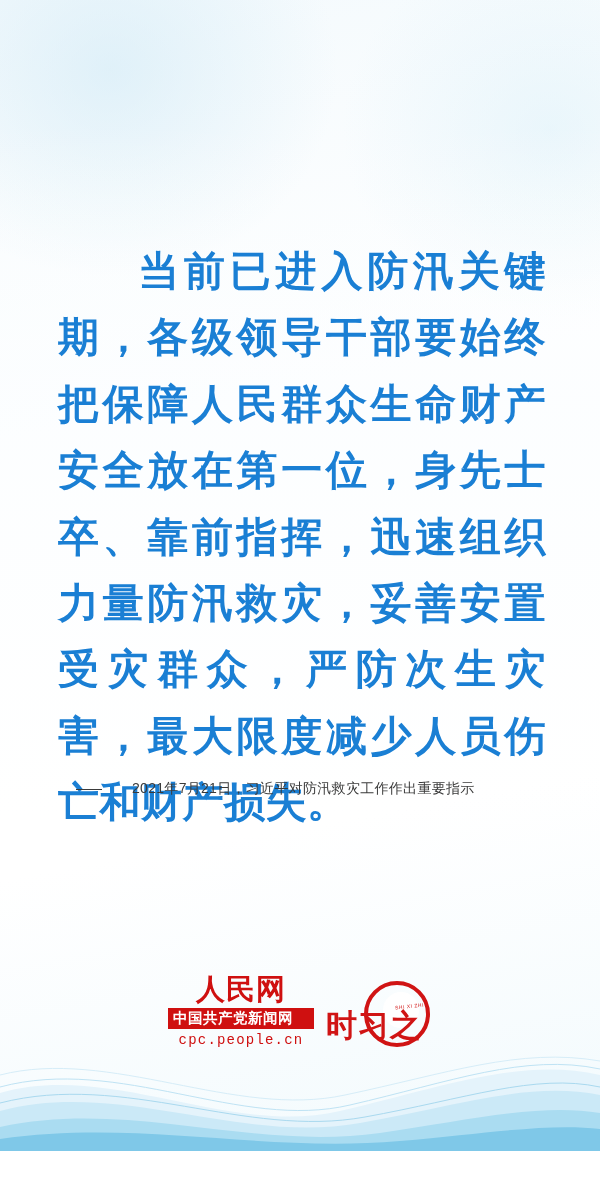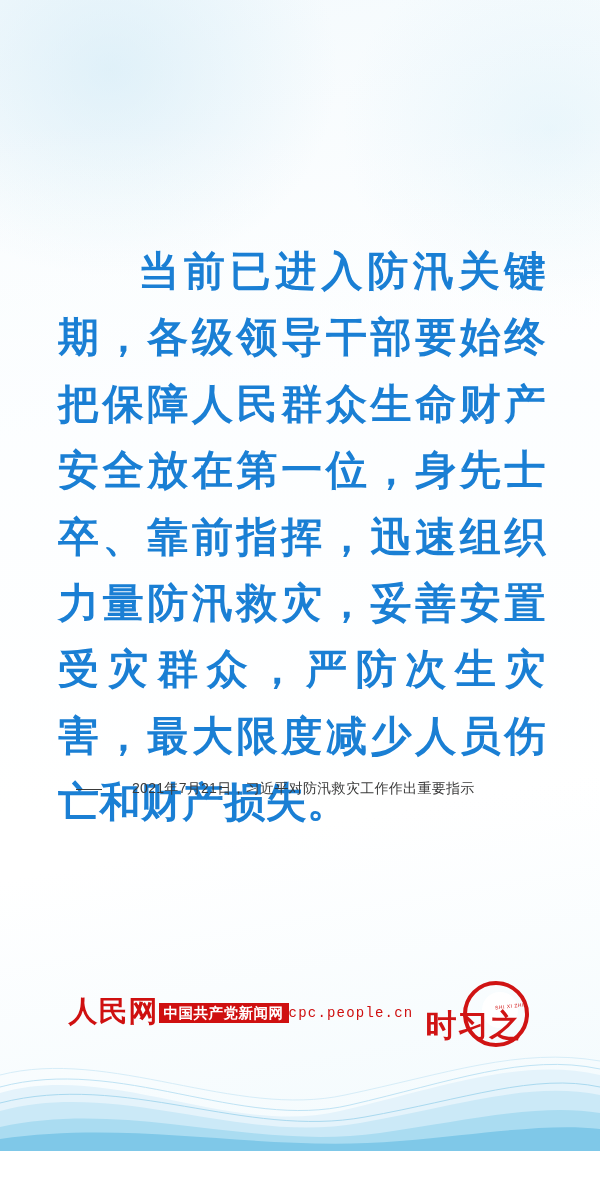--- a/index.html
+++ b/index.html
@@ -89,37 +89,38 @@
     left: 0;
     top: 975px;
     width: 600px;
     display: flex;
     justify-content: center;
     align-items: center;
     gap: 14px;
   }
   .people-logo {
     display: flex;
+    flex-direction: column;
     align-items: center;
     line-height: 1;
   }
   .people-logo .pl-top {
     color: #cf1010;
     font-size: 29px;
     font-weight: 700;
     letter-spacing: 1px;
     font-family: "Liberation Serif", serif;
   }
   .people-logo .pl-bar {
     margin-top: 4px;
     background: #cf1010;
     color: #ffffff;
     font-size: 14.5px;
     font-weight: 700;
-    padding: 3px 5px 3px 5px;
+    padding: 3px 21px 3px 5px;
     letter-spacing: 0.5px;
   }
   .people-logo .pl-url {
     margin-top: 4px;
     color: #cf1010;
     font-size: 14px;
     letter-spacing: 1.2px;
     font-family: "Liberation Mono", monospace;
   }
   .shixi-logo {

